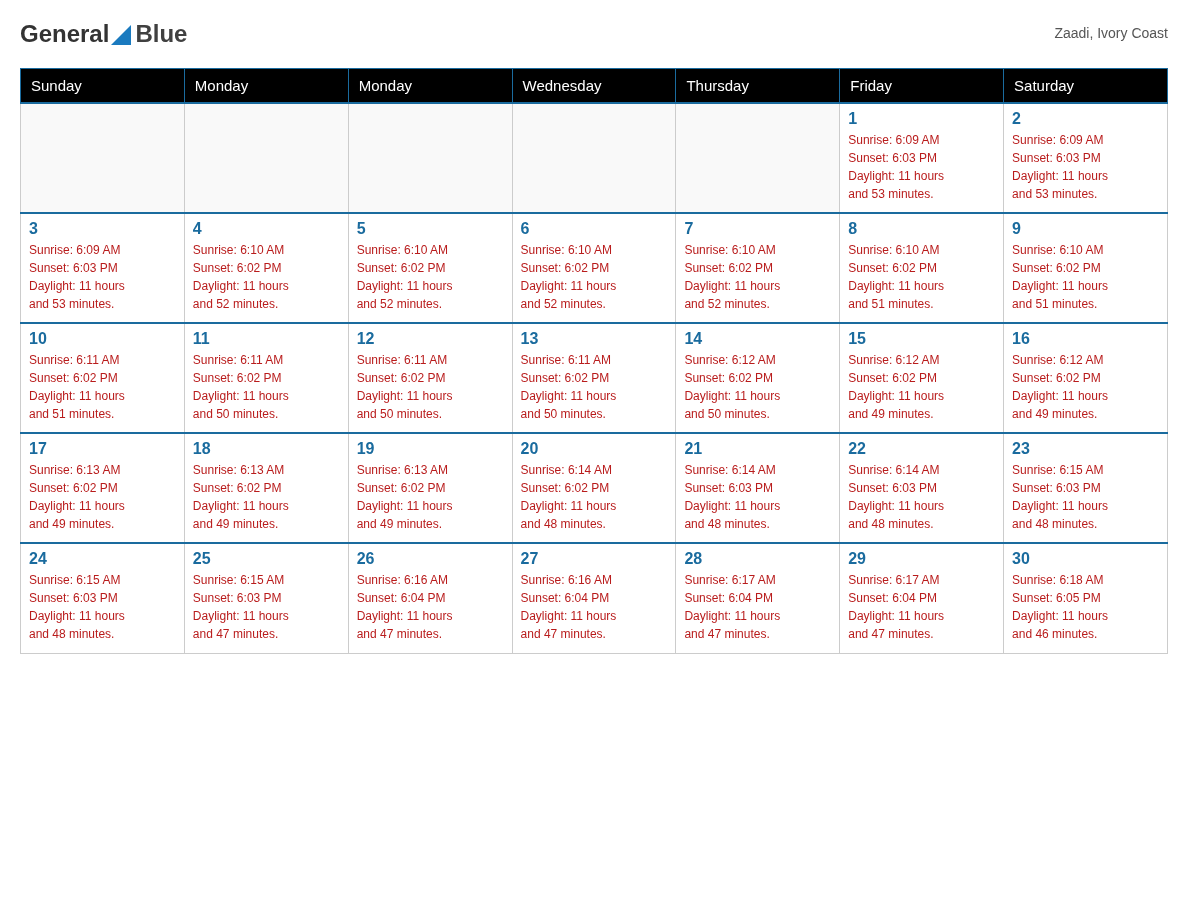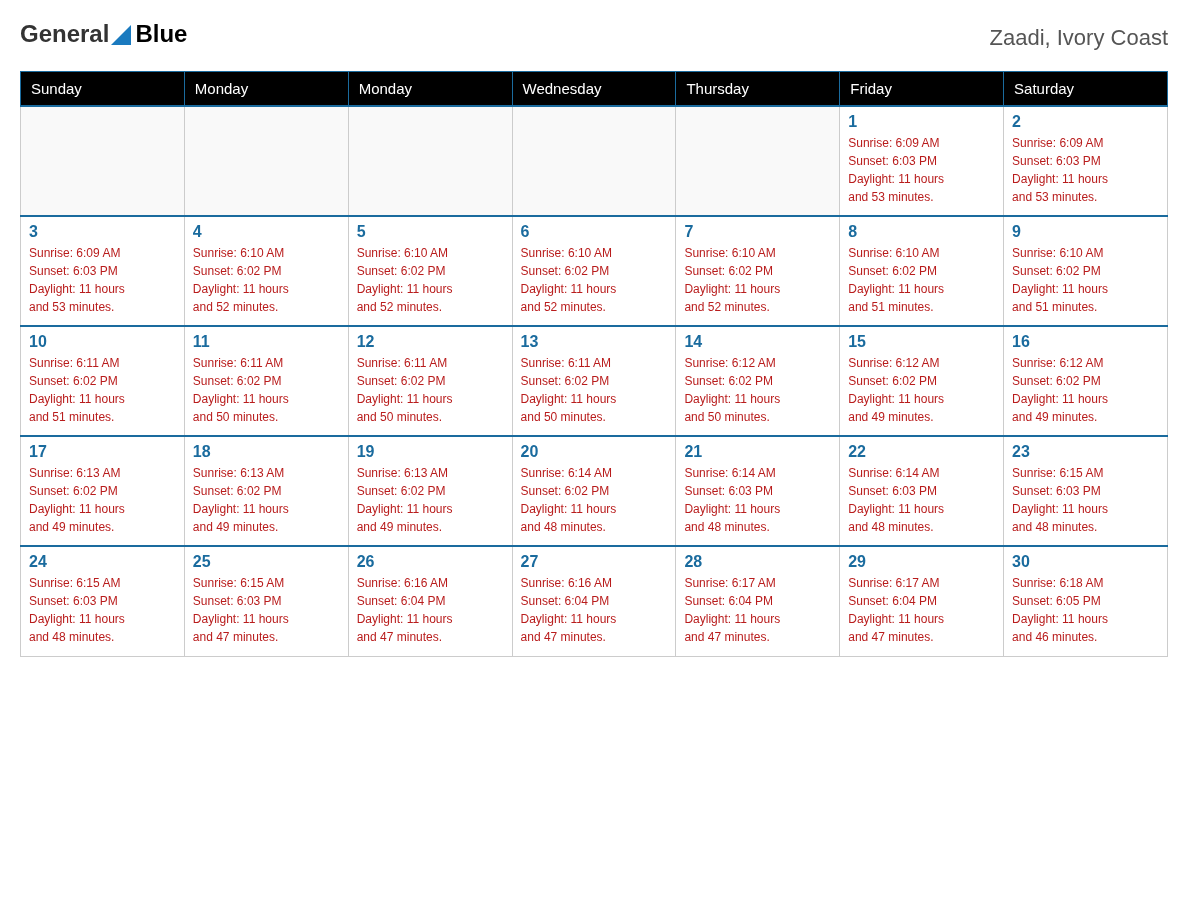--- a/index.html
+++ b/index.html
@@ -33,21 +33,21 @@
     .header-right {
       text-align: right;
     }
     .month-title {
       font-size: 52px;
       font-weight: normal;
       color: #222;
       line-height: 1.1;
     }
     .location {
-      font-size: 22px;
+      font-size: 14px;
       color: #555;
       margin-top: 5px;
     }
     .calendar {
       width: 100%;
       border-collapse: collapse;
       border: 1px solid #aaa;
     }
     .calendar th {
       background-color: #000000;
@@ -93,21 +93,21 @@
 
 <div class="header">
   <div class="logo-wrapper">
     <div class="logo-line1">
       <span style="font-size:24px;font-weight:bold;color:#333;">General</span>
       <svg width="20" height="20" viewBox="0 0 20 20" style="margin-left:2px;margin-top:2px;">
         <polygon points="0,20 20,20 20,0" fill="#1a7abf"></polygon>
       </svg>
     </div>
     <div class="logo-line2">
-      <span style="font-size:24px;font-weight:bold;color:#000000;">Blue</span>
+      <span style="font-size:24px;font-weight:bold;color:#404040;">Blue</span>
     </div>
   </div>
   <div class="header-right">
     <div class="location">Zaadi, Ivory Coast</div>
   </div>
 </div>
 
 <table class="calendar">
   <thead>
     <tr>

